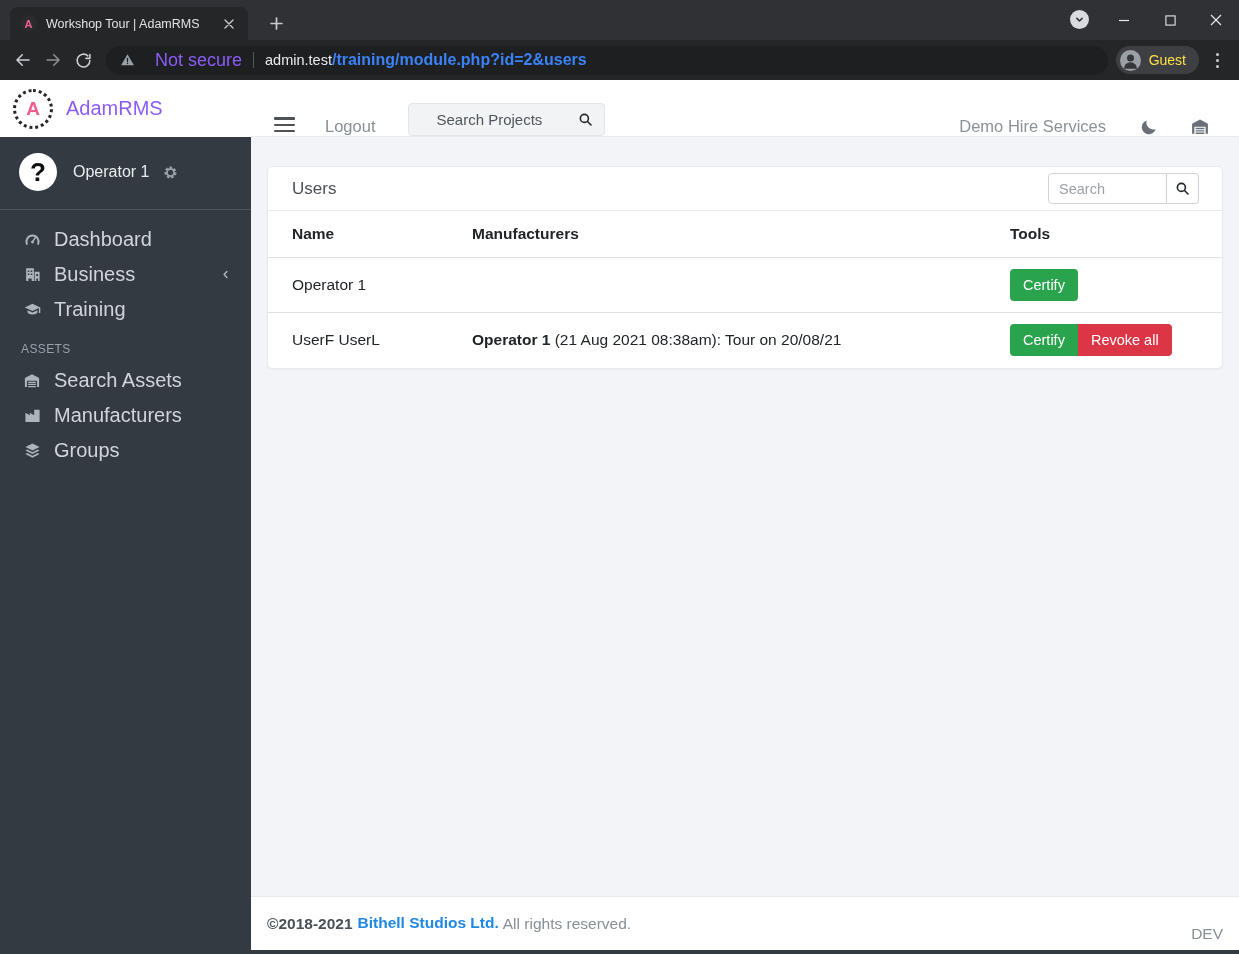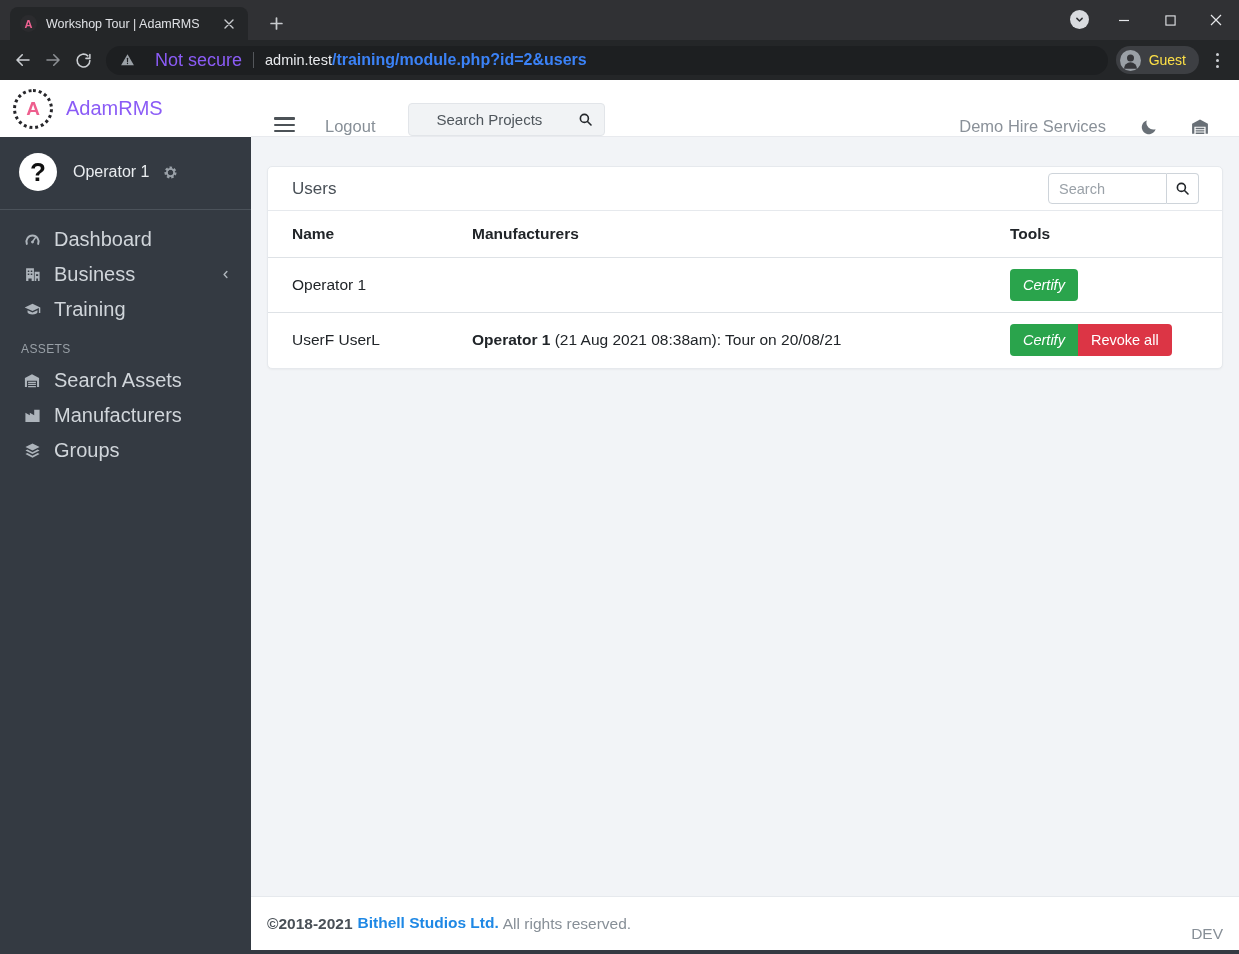--- a/index.html
+++ b/index.html
@@ -108,21 +108,21 @@
   }
   table { width:100%; border-collapse:collapse; font-size:15.5px; color:#212529; }
   th { text-align:left; font-weight:bold; padding:14px 24px; border-bottom:1px solid #dee2e6; }
   td { padding:0 24px; height:55px; vertical-align:middle; border-bottom:1px solid #dee2e6; }
   tr:last-child td { border-bottom:none; }
   .bold { font-weight:bold; }
   .btn {
     border:none; color:#fff; font-size:14.5px; padding:7px 13px; border-radius:4px;
     font-family:inherit; cursor:pointer; line-height:1.25;
   }
-  .btn-success { background:#2aa44c;font-style:italic; }
+  .btn-success { background:#2aa44c; }
   .btn-danger { background:#dc3545; }
   .btn-group { display:inline-flex; }
   .btn-group .btn:first-child { border-radius:4px 0 0 4px; }
   .btn-group .btn:last-child { border-radius:0 4px 4px 0; }
 
   .footer {
     height:54px; background:#fff; border-top:1px solid #e6e9ed; display:flex; align-items:center;
     padding:0 16px; font-size:15.5px; color:#878f97; flex-shrink:0;
   }
   .footer .copy { font-weight:bold; color:#495057; }

